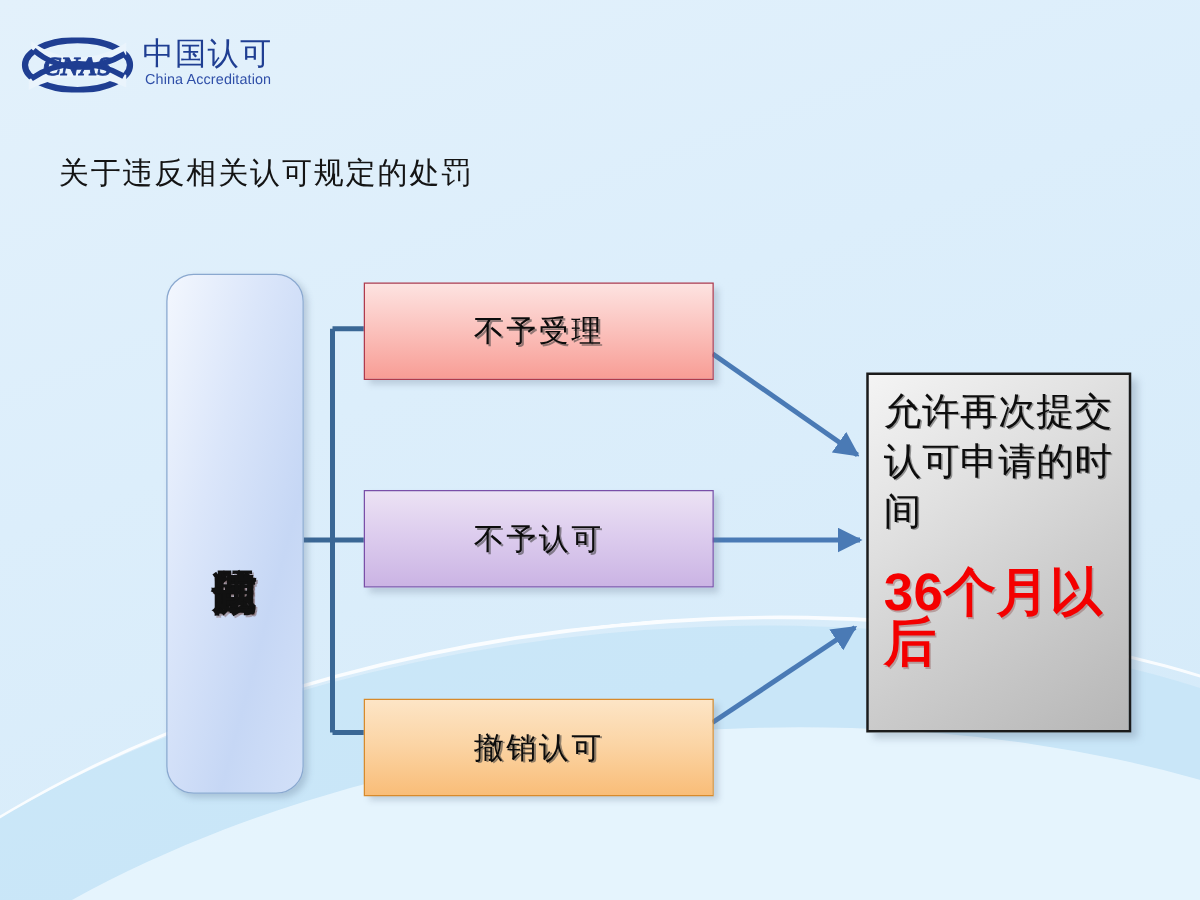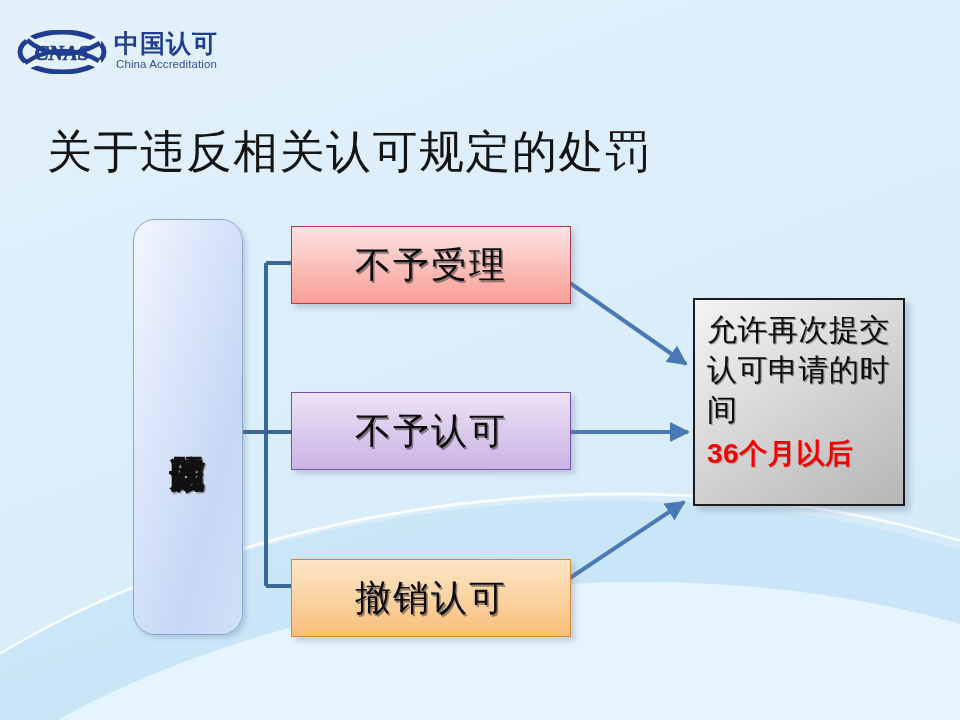--- a/index.html
+++ b/index.html
@@ -65,21 +65,21 @@
     left: 0;
     top: 2px;
     width: 90px;
     height: 44px;
   }
   .logo-cn {
     position: absolute;
     left: 97px;
     top: 1px;
     font-size: 25px;
-    font-weight: bold;
+    font-weight: normal;
     color: #1f3e92;
     letter-spacing: 1px;
     line-height: 28px;
     white-space: nowrap;
   }
   .logo-en {
     position: absolute;
     left: 99px;
     top: 30px;
     font-size: 11.5px;
@@ -87,21 +87,21 @@
     color: #2f4fa8;
     letter-spacing: 0.1px;
     white-space: nowrap;
   }
 
   
   .slide-title {
     position: absolute;
     left: 47px;
     top: 122px;
-    font-size: 45px;
+    font-size: 24px;
     color: #141414;
     letter-spacing: 1.5px;
     white-space: nowrap;
   }
 
   
   .connector {
     position: absolute;
     left: 0;
     top: 0;
@@ -145,21 +145,21 @@
     left: 291px;
     width: 278px;
     height: 76px;
     display: flex;
     align-items: center;
     justify-content: center;
     box-shadow: 4px 4px 5px rgba(110,125,150,0.30);
   }
   .opt-label {
     font-family: "Liberation Serif", serif;
-    font-size: 36px;
+    font-size: 24px;
     color: #0c0c0c;
     letter-spacing: 2px;
     text-shadow: 1.5px 1.5px 0 rgba(60,60,60,0.55);
     white-space: nowrap;
   }
   .opt-1 {
     top: 226px;
     border: 1.5px solid #b03a4c;
     background: linear-gradient(180deg, #fde3e1 0%, #fbc2bd 48%, #f89d95 100%);
   }
@@ -173,38 +173,38 @@
     border: 1.5px solid #d88a2b;
     background: linear-gradient(180deg, #fde5c6 0%, #fbd4a4 48%, #f9bd78 100%);
   }
 
   
   .result-box {
     position: absolute;
     left: 693px;
     top: 298px;
     width: 212px;
-    height: 208px;
+    height: 288px;
     border: 2.5px solid #1b1b1b;
     background: linear-gradient(145deg, #f4f4f4 0%, #e2e2e2 30%, #cdcdcd 62%, #b6b6b6 100%);
     box-shadow: 5px 5px 6px rgba(110,125,150,0.35);
     padding: 10px 4px 12px 12px;
     box-sizing: border-box;
   }
   .result-text {
     font-family: "Liberation Serif", serif;
     font-size: 30px;
     line-height: 40px;
     color: #0d0d0d;
     letter-spacing: 0.5px;
     text-shadow: 1.2px 1.2px 0 rgba(60,60,60,0.5);
   }
   .result-highlight {
-    margin-top: 4px;
-    font-size: 28px;
+    margin-top: 24px;
+    font-size: 42px;
     font-weight: bold;
     color: #f40000;
     letter-spacing: 0.5px;
     line-height: 40px;
     text-shadow: 1.2px 1.2px 0 rgba(130,60,60,0.35);
   }
 </style>
 </head>
 <body>
 

